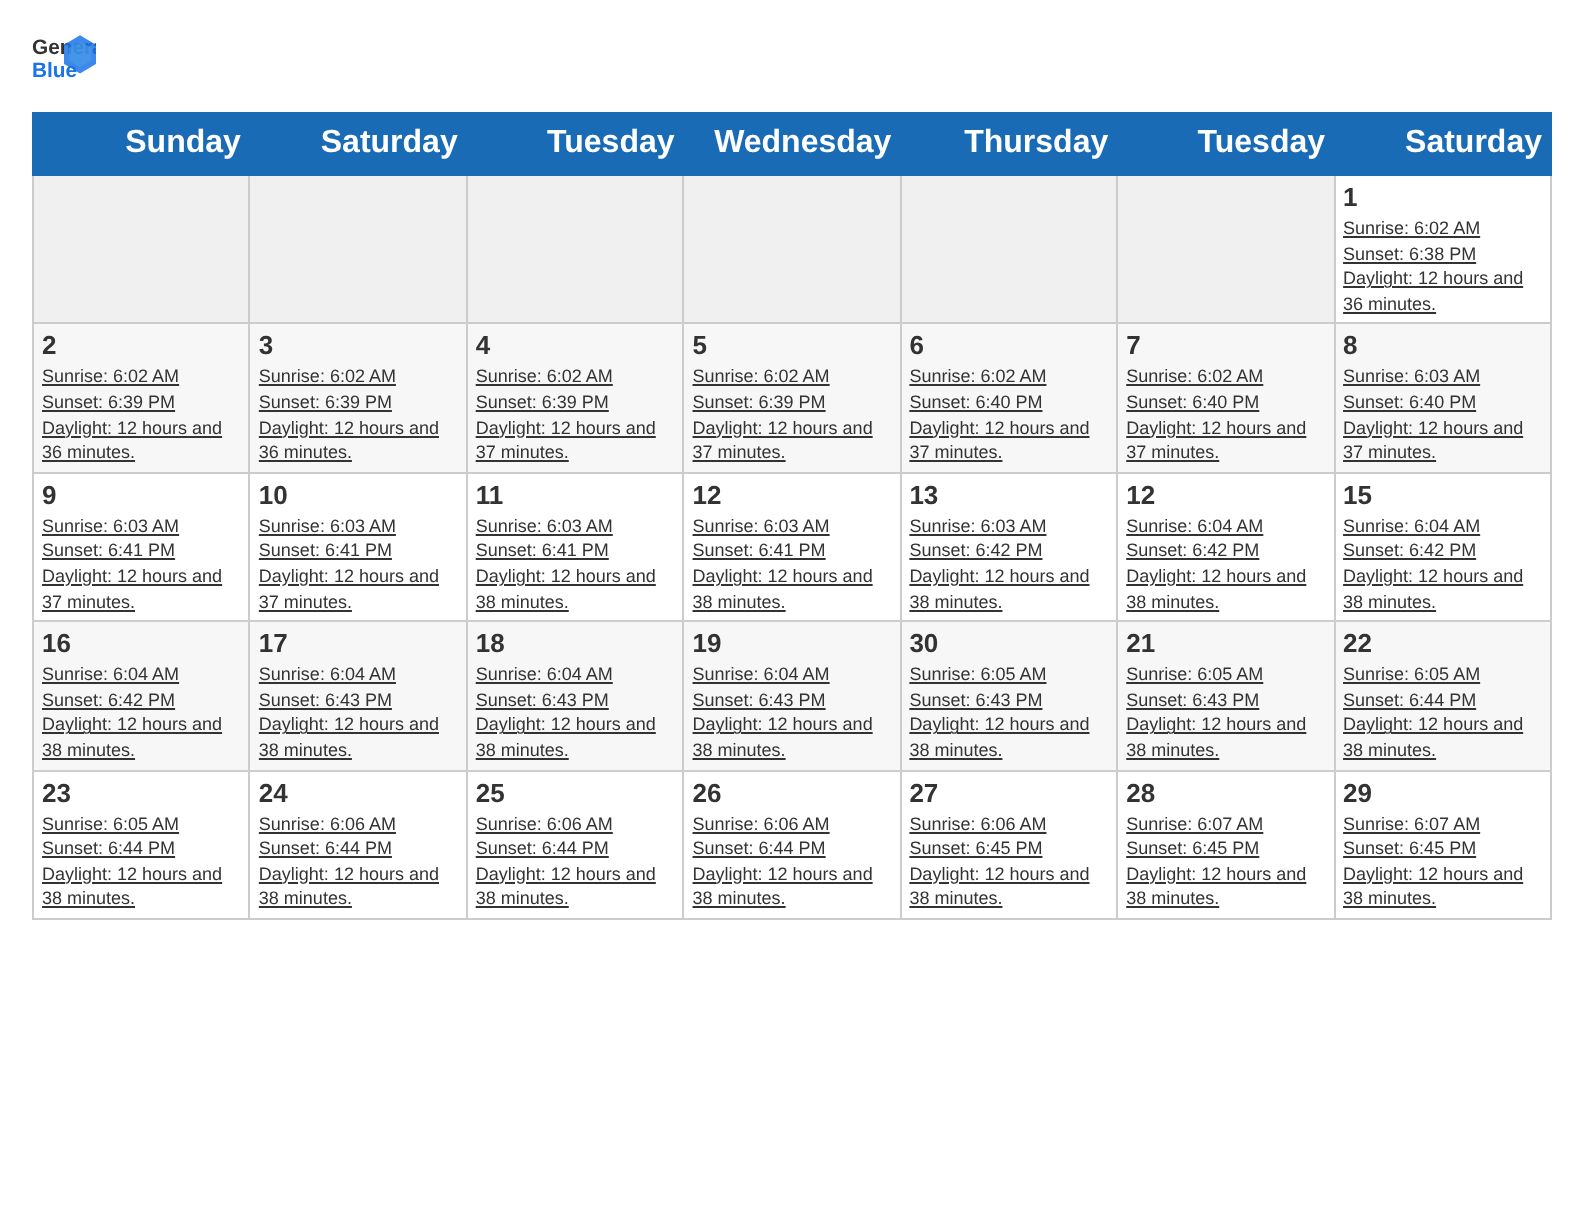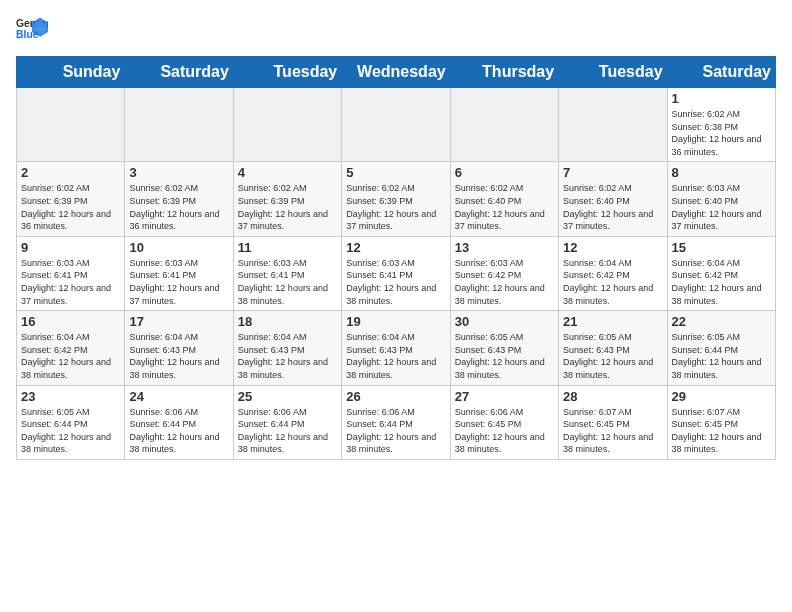--- a/index.html
+++ b/index.html
@@ -67,20 +67,21 @@
       font-size: 13px;
       font-weight: bold;
       color: #333;
       display: block;
       margin-bottom: 2px;
     }
     .day-info {
       font-size: 9px;
       line-height: 1.4;
       color: #333;
+      text-decoration: underline;
     }
     .row-alt td {
       background: #f7f7f7;
     }
     .row-alt td.empty {
       background: #ebebeb;
     }
   </style>
 </head>
 <body>

